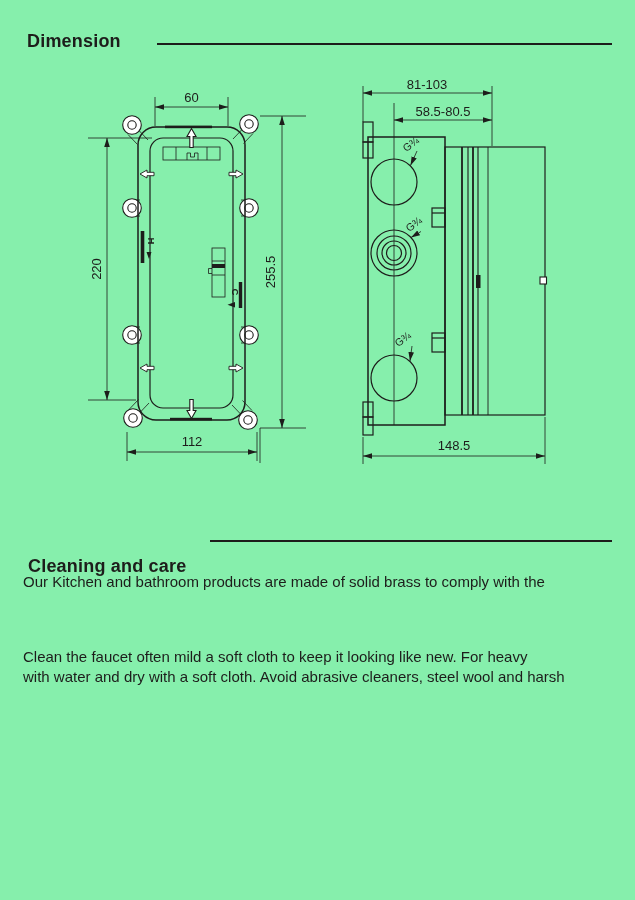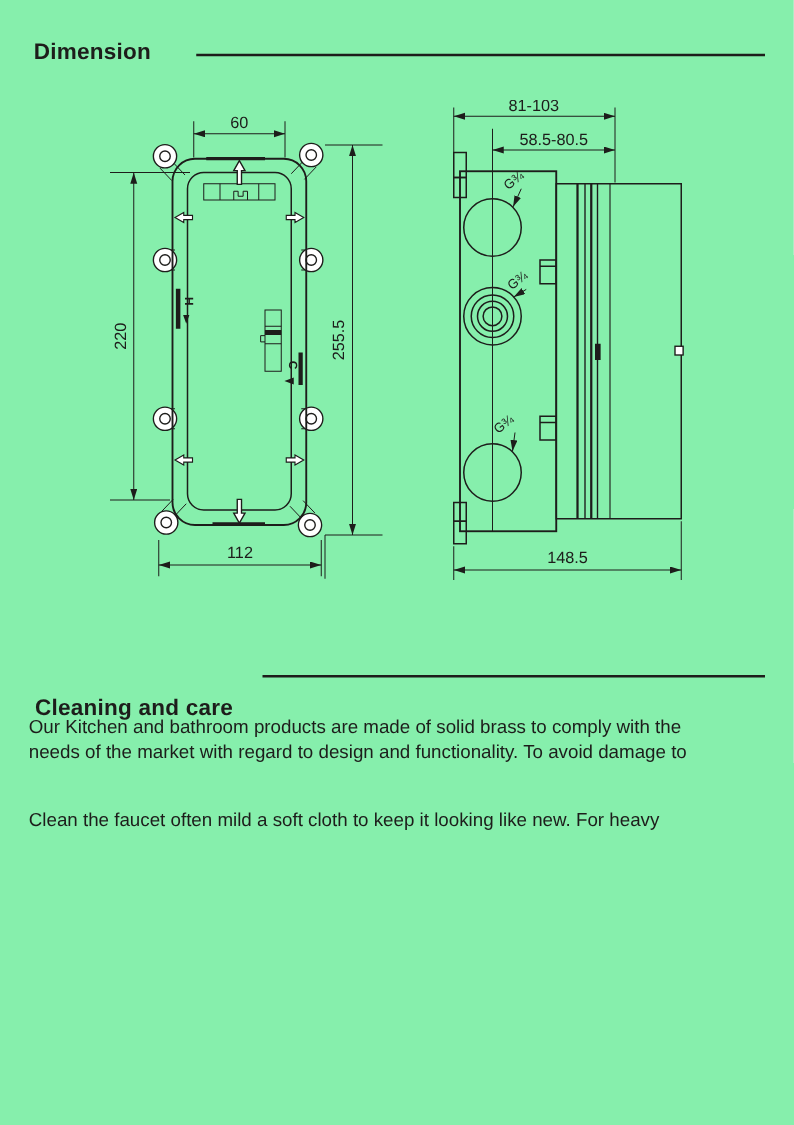--- a/index.html
+++ b/index.html
@@ -238,20 +238,20 @@
         <text class="dimtxt" x="394" y="370" text-anchor="middle">148.5</text>
       </g>
     </g>
   </svg>
 
   <div class="heading" style="left:28px;top:556px;">Cleaning and care</div>
   <div class="rule" style="left:210px;top:540px;width:402px;"></div>
 
   <div class="para" style="top:572px;">
     <div class="pline">Our Kitchen and bathroom products are made of solid brass to comply with the</div>
-    <div class="pline">needs of the market with regard to design and functionality. To avoid damage to</div>
   </div>
 
   <div class="para" style="top:647px;">
     <div class="pline">Clean the faucet often mild a soft cloth to keep it looking like new. For heavy</div>
+    <div class="pline">with water and dry with a soft cloth. Avoid abrasive cleaners, steel wool and harsh</div>
   </div>
 
 </div>
 
 </body></html>

